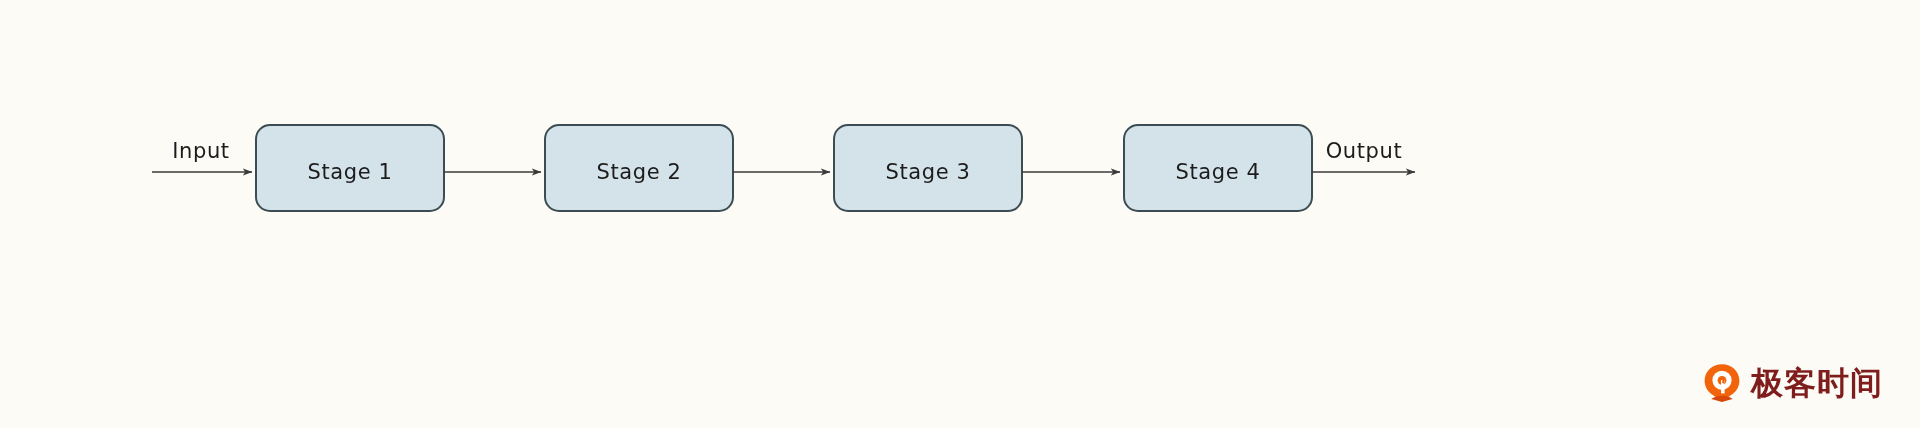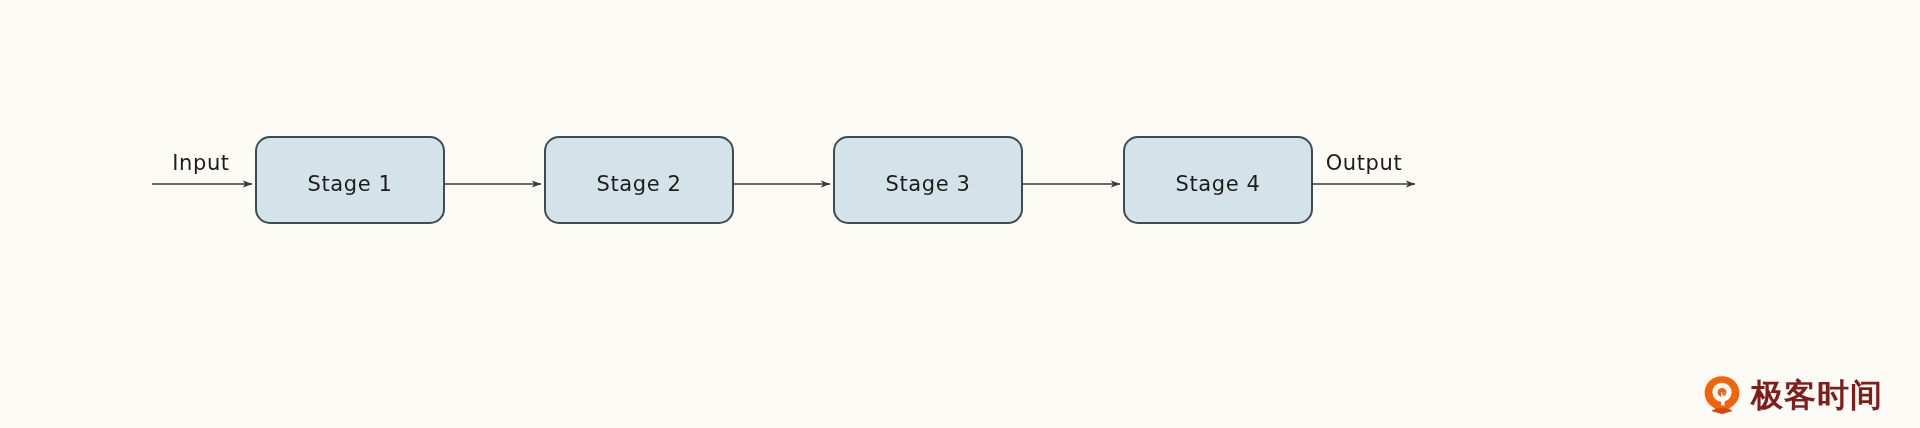--- a/index.html
+++ b/index.html
@@ -10,21 +10,21 @@
     width: 1920px;
     height: 428px;
     background: #fdfbf6;
     font-family: "DejaVu Sans", sans-serif;
     overflow: hidden;
     position: relative;
   }
   #stage {
     position: absolute;
     left: 0;
-    top: 12px;
+    top: 0;
     width: 1920px;
     height: 307px;
   }
   .diagram-svg {
     position: absolute;
     left: 0;
     top: 0;
     width: 1920px;
     height: 428px;
     display: block;

